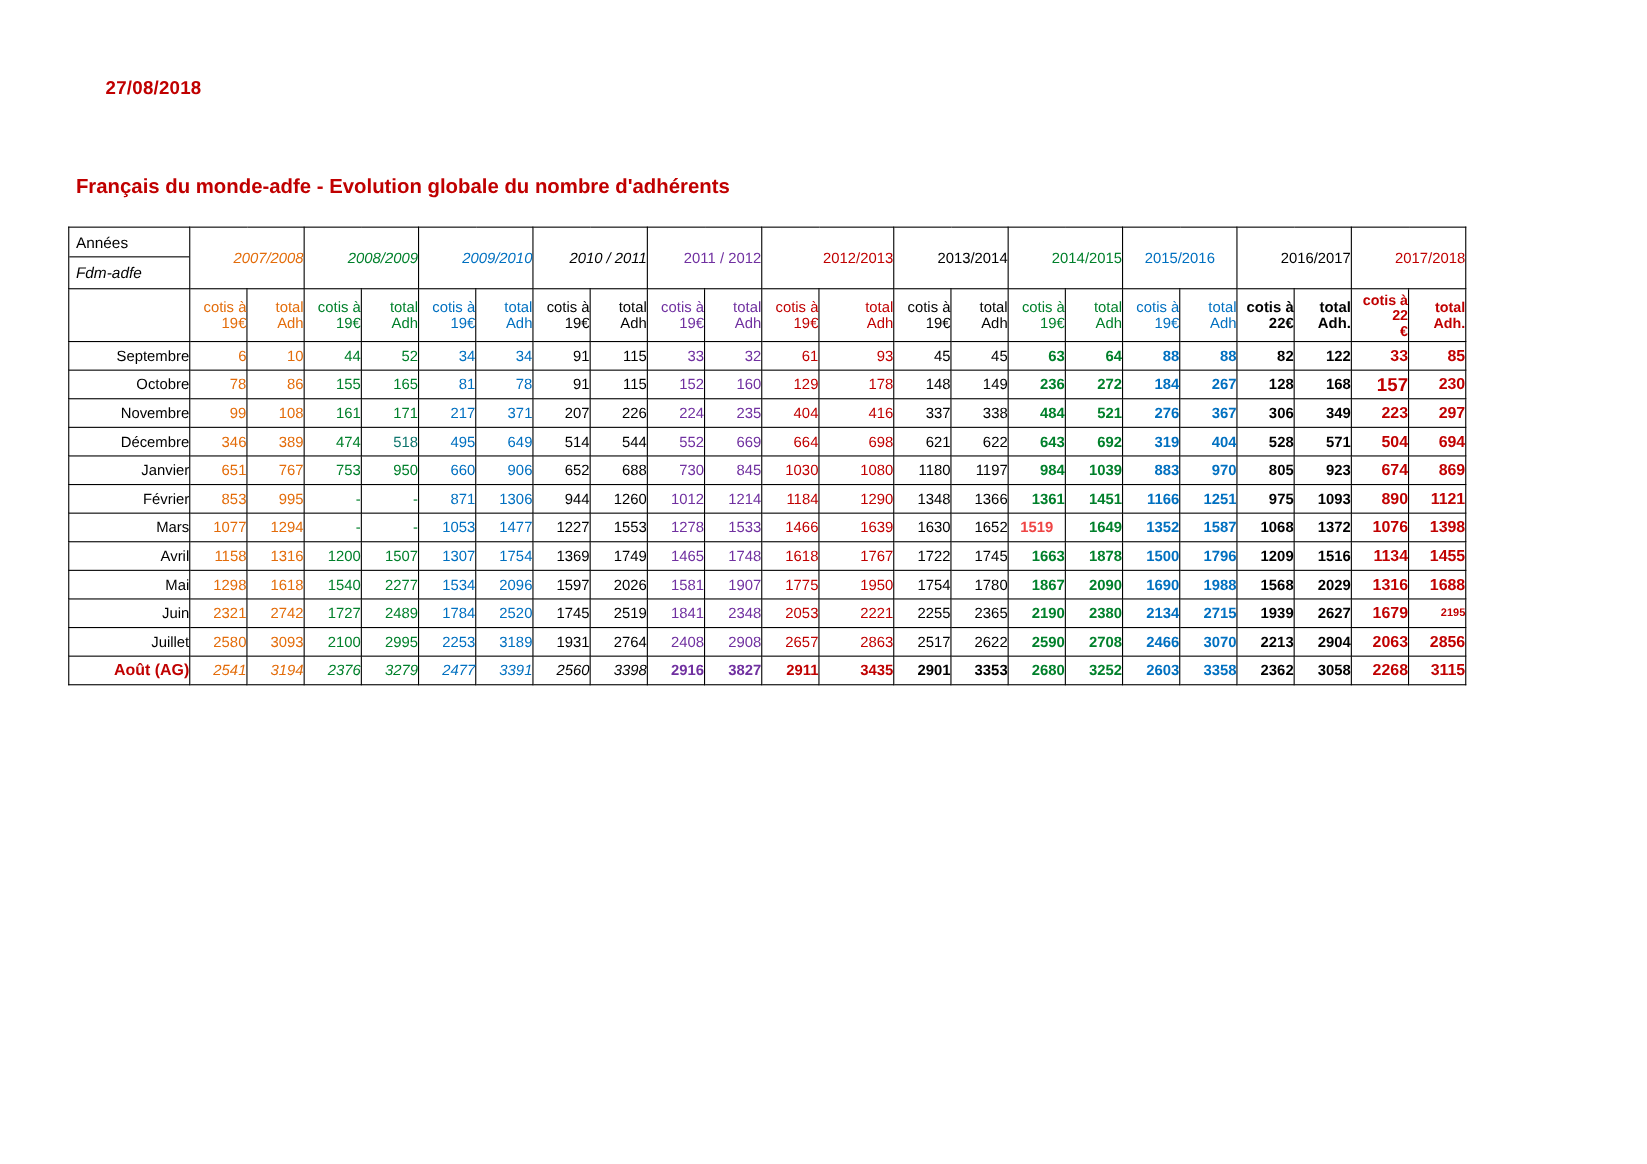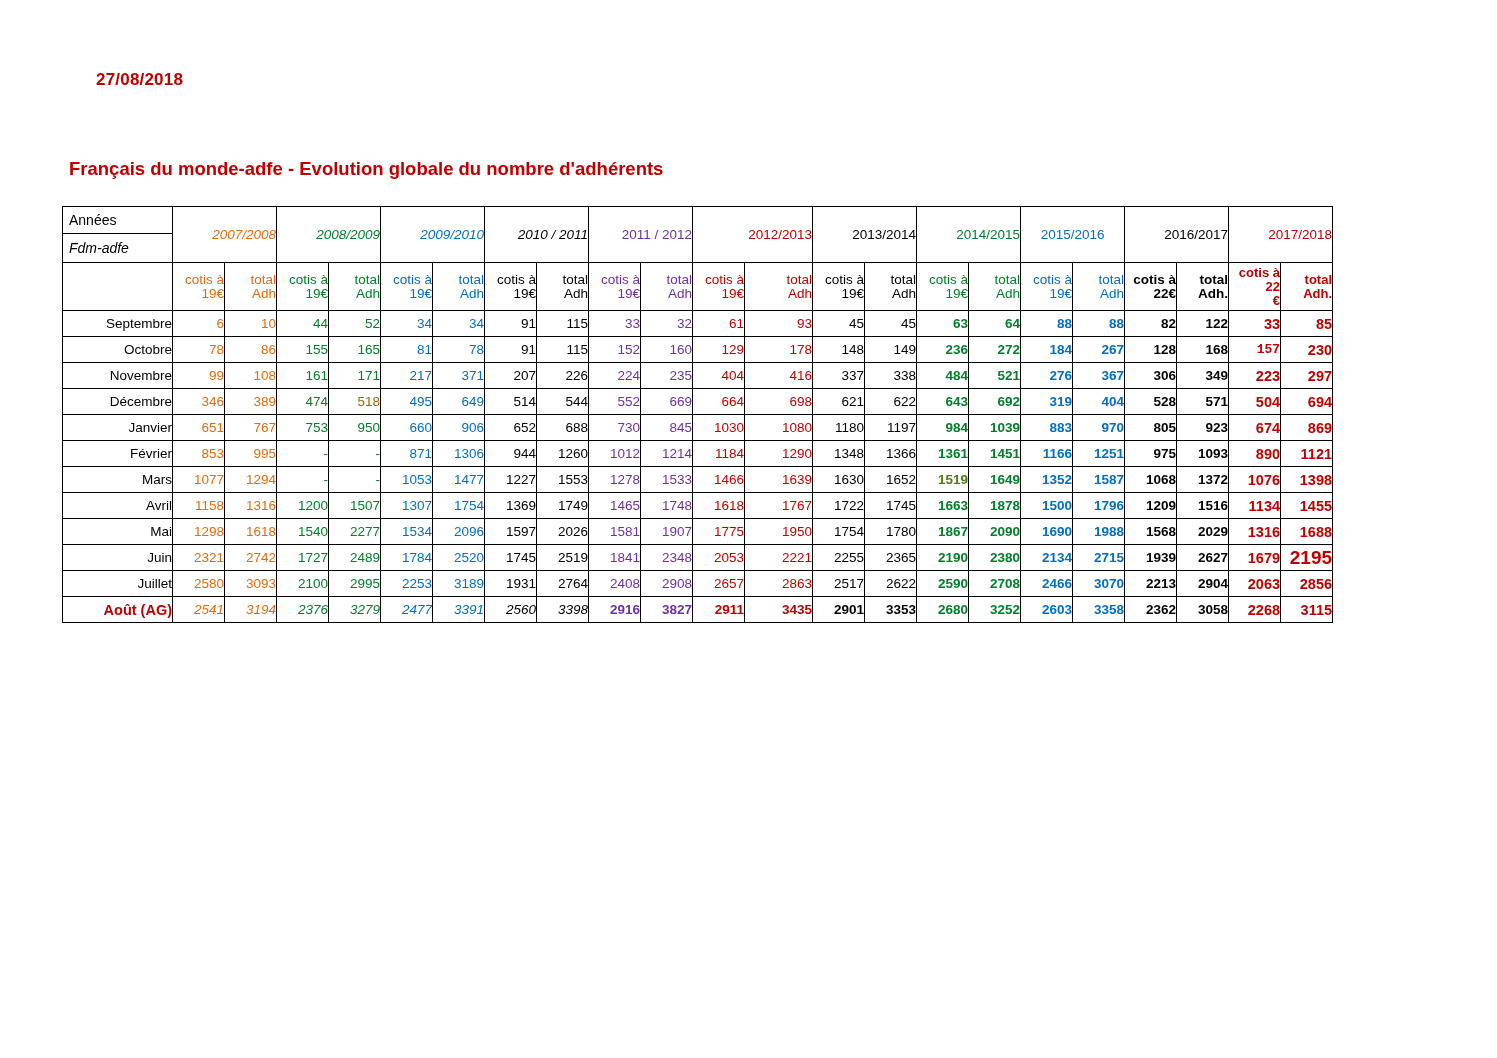--- a/index.html
+++ b/index.html
@@ -279,21 +279,21 @@
           <td class="num" style="color: rgb(192, 0, 0);">129</td>
           <td class="num" style="color: rgb(192, 0, 0);">178</td>
           <td class="num" style="color: rgb(0, 0, 0);">148</td>
           <td class="num" style="color: rgb(0, 0, 0);">149</td>
           <td class="num" style="color: rgb(0, 128, 43); font-weight: bold;">236</td>
           <td class="num" style="color: rgb(0, 128, 43); font-weight: bold;">272</td>
           <td class="num" style="color: rgb(0, 112, 192); font-weight: bold;">184</td>
           <td class="num" style="color: rgb(0, 112, 192); font-weight: bold;">267</td>
           <td class="num" style="color: rgb(0, 0, 0); font-weight: bold;">128</td>
           <td class="num" style="color: rgb(0, 0, 0); font-weight: bold;">168</td>
-          <td class="num" style="color: rgb(192, 0, 0); font-weight: bold; font-size: 13px; font-family: Liberation Mono, monospace;">157</td>
+          <td class="num" style="color: rgb(192, 0, 0); font-weight: bold; font-size: 17px;">157</td>
           <td class="num" style="color: rgb(192, 0, 0); font-weight: bold; font-size: 14.5px;">230</td>
         </tr>
         <tr>
           <td class="month">Novembre</td>
           <td class="num" style="color: rgb(227, 108, 10);">99</td>
           <td class="num" style="color: rgb(227, 108, 10);">108</td>
           <td class="num" style="color: rgb(0, 128, 43);">161</td>
           <td class="num" style="color: rgb(0, 128, 43);">171</td>
           <td class="num" style="color: rgb(0, 112, 192);">217</td>
           <td class="num" style="color: rgb(0, 112, 192);">371</td>
@@ -312,21 +312,21 @@
           <td class="num" style="color: rgb(0, 0, 0); font-weight: bold;">306</td>
           <td class="num" style="color: rgb(0, 0, 0); font-weight: bold;">349</td>
           <td class="num" style="color: rgb(192, 0, 0); font-weight: bold; font-size: 14.5px;">223</td>
           <td class="num" style="color: rgb(192, 0, 0); font-weight: bold; font-size: 14.5px;">297</td>
         </tr>
         <tr>
           <td class="month">Décembre</td>
           <td class="num" style="color: rgb(227, 108, 10);">346</td>
           <td class="num" style="color: rgb(227, 108, 10);">389</td>
           <td class="num" style="color: rgb(0, 128, 43);">474</td>
-          <td class="num" style="color: #a16207;">518</td>
+          <td class="num" style="color: #0f766e;">518</td>
           <td class="num" style="color: rgb(0, 112, 192);">495</td>
           <td class="num" style="color: rgb(0, 112, 192);">649</td>
           <td class="num" style="color: rgb(0, 0, 0);">514</td>
           <td class="num" style="color: rgb(0, 0, 0);">544</td>
           <td class="num" style="color: rgb(112, 48, 160);">552</td>
           <td class="num" style="color: rgb(112, 48, 160);">669</td>
           <td class="num" style="color: rgb(192, 0, 0);">664</td>
           <td class="num" style="color: rgb(192, 0, 0);">698</td>
           <td class="num" style="color: rgb(0, 0, 0);">621</td>
           <td class="num" style="color: rgb(0, 0, 0);">622</td>
@@ -398,21 +398,21 @@
           <td class="num" style="color: rgb(0, 112, 192);">1053</td>
           <td class="num" style="color: rgb(0, 112, 192);">1477</td>
           <td class="num" style="color: rgb(0, 0, 0);">1227</td>
           <td class="num" style="color: rgb(0, 0, 0);">1553</td>
           <td class="num" style="color: rgb(112, 48, 160);">1278</td>
           <td class="num" style="color: rgb(112, 48, 160);">1533</td>
           <td class="num" style="color: rgb(192, 0, 0);">1466</td>
           <td class="num" style="color: rgb(192, 0, 0); padding-left: 37px;">1639</td>
           <td class="num" style="color: rgb(0, 0, 0);">1630</td>
           <td class="num" style="color: rgb(0, 0, 0);">1652</td>
-          <td class="num" style="color: #4d7c0f; font-weight: bold;">1519</td>
+          <td class="num" style="color: #ef4444; font-weight: bold; text-align: center;">1519</td>
           <td class="num" style="color: rgb(0, 128, 43); font-weight: bold;">1649</td>
           <td class="num" style="color: rgb(0, 112, 192); font-weight: bold;">1352</td>
           <td class="num" style="color: rgb(0, 112, 192); font-weight: bold;">1587</td>
           <td class="num" style="color: rgb(0, 0, 0); font-weight: bold;">1068</td>
           <td class="num" style="color: rgb(0, 0, 0); font-weight: bold;">1372</td>
           <td class="num" style="color: rgb(192, 0, 0); font-weight: bold; font-size: 14.5px;">1076</td>
           <td class="num" style="color: rgb(192, 0, 0); font-weight: bold; font-size: 14.5px;">1398</td>
         </tr>
         <tr>
           <td class="month">Avril</td>
@@ -480,21 +480,21 @@
           <td class="num" style="color: rgb(192, 0, 0);">2221</td>
           <td class="num" style="color: rgb(0, 0, 0);">2255</td>
           <td class="num" style="color: rgb(0, 0, 0);">2365</td>
           <td class="num" style="color: rgb(0, 128, 43); font-weight: bold;">2190</td>
           <td class="num" style="color: rgb(0, 128, 43); font-weight: bold;">2380</td>
           <td class="num" style="color: rgb(0, 112, 192); font-weight: bold;">2134</td>
           <td class="num" style="color: rgb(0, 112, 192); font-weight: bold;">2715</td>
           <td class="num" style="color: rgb(0, 0, 0); font-weight: bold;">1939</td>
           <td class="num" style="color: rgb(0, 0, 0); font-weight: bold;">2627</td>
           <td class="num" style="color: rgb(192, 0, 0); font-weight: bold; font-size: 14.5px;">1679</td>
-          <td class="num" style="color: rgb(192, 0, 0); font-weight: bold; font-size: 19px;">2195</td>
+          <td class="num" style="color: rgb(192, 0, 0); font-weight: bold; font-size: 10px;">2195</td>
         </tr>
         <tr>
           <td class="month">Juillet</td>
           <td class="num" style="color: rgb(227, 108, 10);">2580</td>
           <td class="num" style="color: rgb(227, 108, 10);">3093</td>
           <td class="num" style="color: rgb(0, 128, 43);">2100</td>
           <td class="num" style="color: rgb(0, 128, 43);">2995</td>
           <td class="num" style="color: rgb(0, 112, 192);">2253</td>
           <td class="num" style="color: rgb(0, 112, 192);">3189</td>
           <td class="num" style="color: rgb(0, 0, 0);">1931</td>

